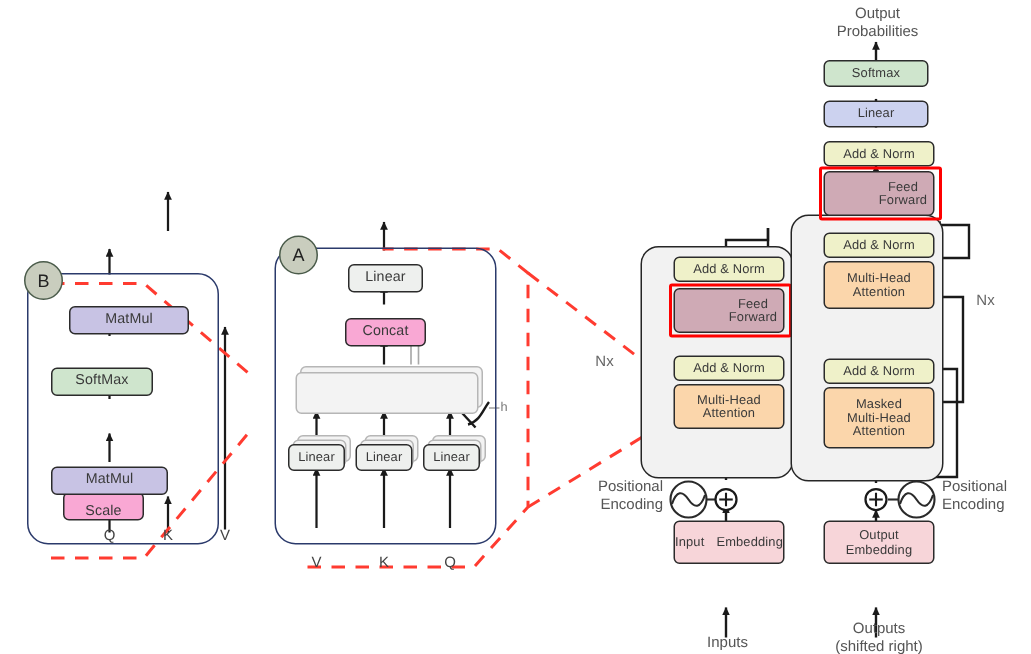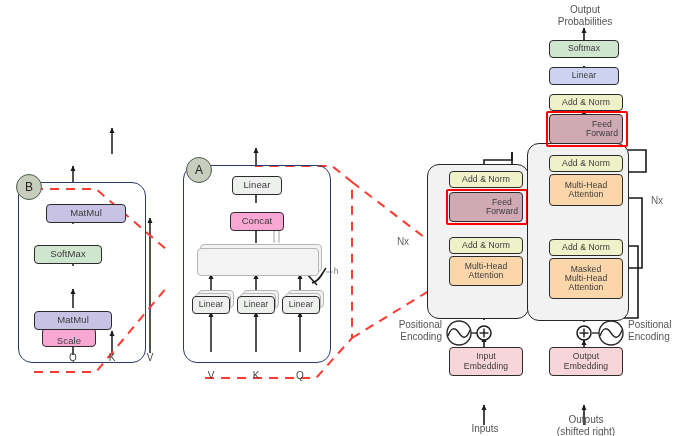--- a/index.html
+++ b/index.html
@@ -258,21 +258,21 @@
   <div class="box mha tiny" style="left:449px;top:256px;width:74px;height:30px;flex-direction:column;">
     <span>Multi-Head</span>
     <span>Attention</span>
   </div>
 
   <div class="lbl anchor-r" style="left:378px;top:319px;width:64px;">
     <div>Positional</div>
     <div>Encoding</div>
   </div>
 
-  <div class="box emb tiny" style="left:449px;top:347px;width:74px;height:29px;flex-direction:column;">
+  <div class="box emb tiny" style="left:449px;top:347px;width:74px;height:29px;flex-direction:row;justify-content:space-between;">
     <span>Input</span>
     <span>Embedding</span>
   </div>
   <div class="lbl" style="left:454px;top:423px;width:62px;">Inputs</div>
 
   <div class="stackgrp" style="left:527px;top:143px;width:102px;height:178px;"></div>
   <div class="lbl nx" style="left:646px;top:195px;width:22px;">Nx</div>
 
   <div class="lbl" style="left:535px;top:4px;width:100px;">
     <div>Output</div>

